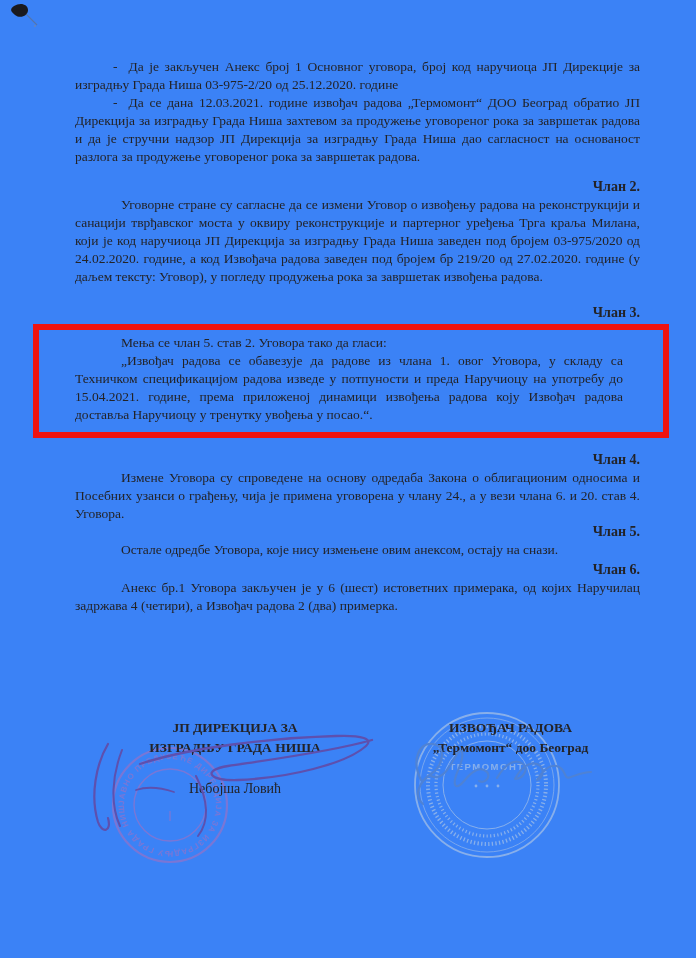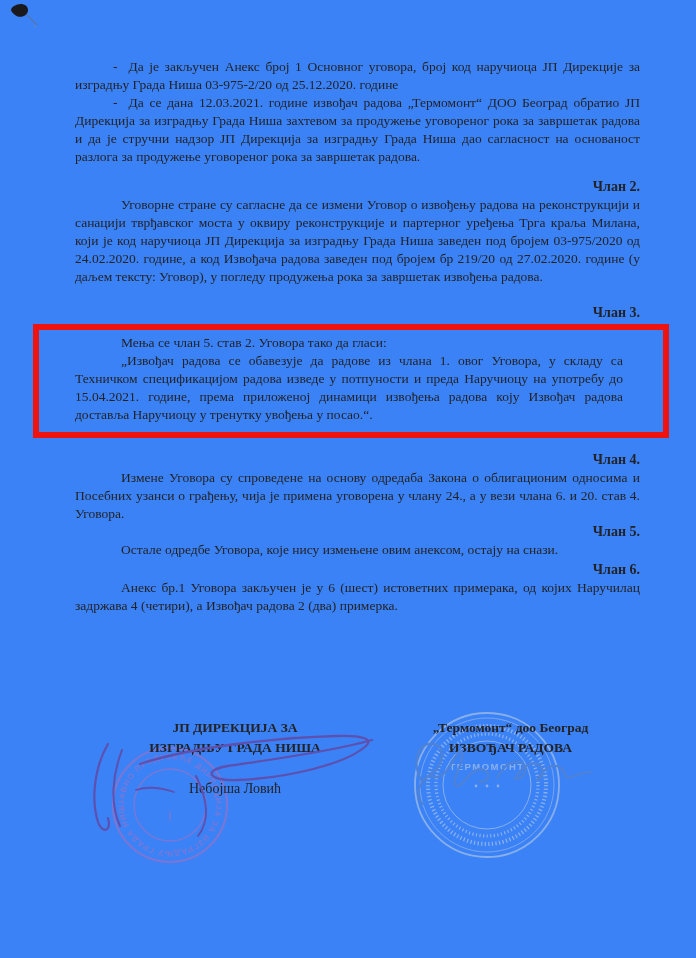--- a/index.html
+++ b/index.html
@@ -122,22 +122,22 @@
 
   <div class="sig-area">
 
     <div class="sig-block left">
       <div class="org-line">ЈП ДИРЕКЦИЈА ЗА</div>
       <div class="org-line">ИЗГРАДЊУ ГРАДА НИША</div>
       <div class="signer-name">Небојша Ловић</div>
     </div>
 
     <div class="sig-block right">
+      <div class="org-line">ИЗВОЂАЧ РАДОВА</div>
       <div class="org-line">„Термомонт“ доо Београд</div>
-      <div class="org-line">ИЗВОЂАЧ РАДОВА</div>
     </div>
 
   </div>
 
   <svg class="stamp purple" width="140" height="140" viewBox="0 0 140 140">
     <circle cx="70" cy="70" r="57" class="st-purple-stroke" stroke-width="2.2"></circle>
     <circle cx="70" cy="70" r="36" class="st-purple-stroke" stroke-width="1.4"></circle>
     <path id="ringL" d="M70,70 m-46,0 a46,46 0 1,1 92,0 a46,46 0 1,1 -92,0" fill="none"></path>
     <text class="ring-text st-purple-fill">
       <textPath href="#ringL">ЈАВНО ПРЕДУЗЕЋЕ ДИРЕКЦИЈА ЗА ИЗГРАДЊУ ГРАДА НИША *</textPath>

